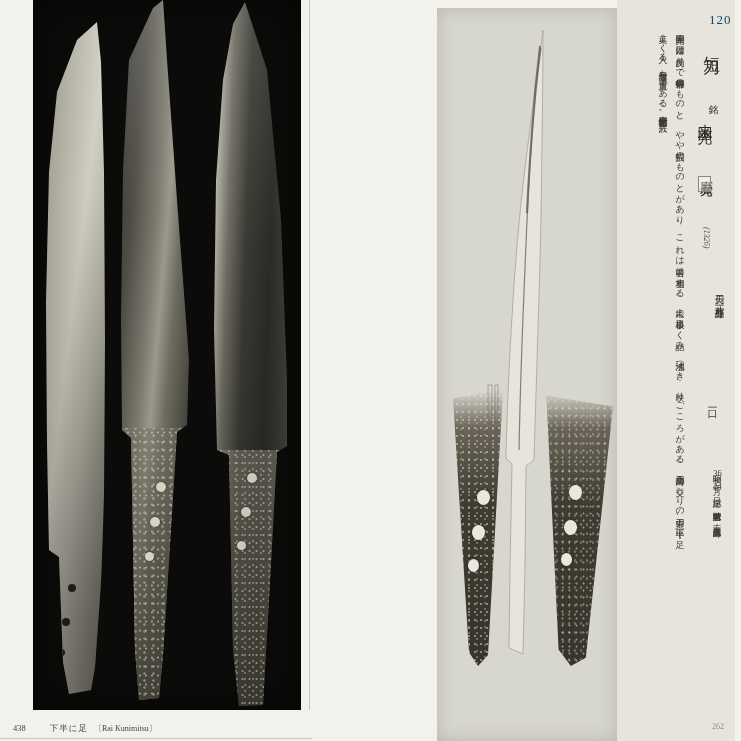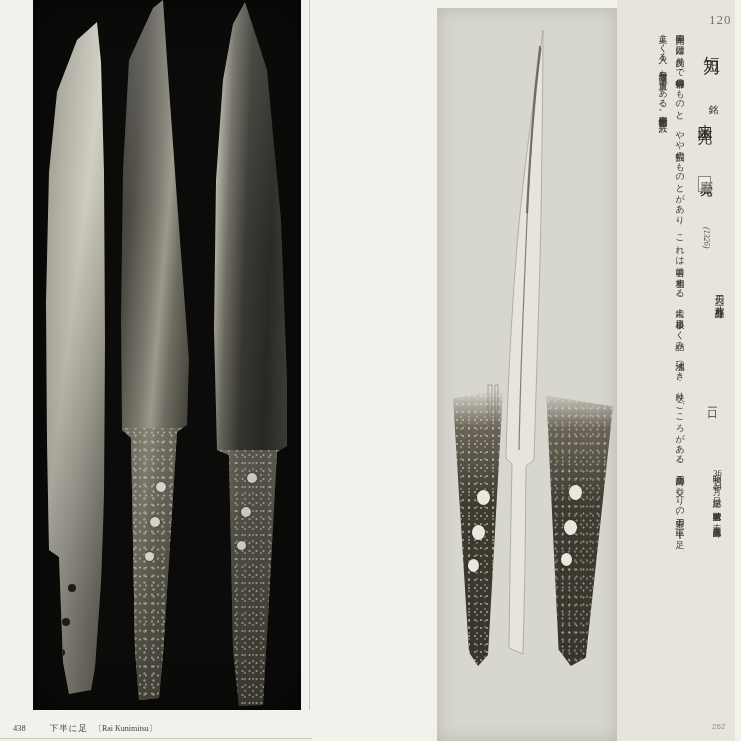--- a/index.html
+++ b/index.html
@@ -66,32 +66,32 @@
       radial-gradient(circle, rgba(228,225,211,.5) .8px, transparent 1.3px) 0 1px/7px 7px,
       radial-gradient(circle, rgba(214,210,195,.35) 1px, transparent 1.6px) 3px 4px/6px 9px,
       linear-gradient(to bottom, rgba(86,80,66,0) 0, rgba(86,80,66,.85) 14%, #3f3b31 42%, #37342b 100%);}
 
   
   .vtext{position:absolute;writing-mode:vertical-rl;text-orientation:mixed;color:#36342f;
          font-family:"Liberation Serif", serif;line-height:1;}
   .tcy{text-combine-upright:all;}
   .vgap{display:inline-block;width:1px;height:13px;}
   .cartouche{display:inline-block;width:11px;height:14px;border:1px solid #8a8880;margin-block-start:3px;background:rgba(255,255,255,.35);}
-  .catalog-no{position:absolute;left:709px;top:12px;font-size:13px;letter-spacing:1px;color:#737373;font-family:"Liberation Serif", serif;}
+  .catalog-no{position:absolute;left:709px;top:12px;font-size:13px;letter-spacing:1px;color:#0c4a6e;font-family:"Liberation Serif", serif;}
   .title-col{left:703px;top:42px;font-size:17px;letter-spacing:6px;color:#2b2925;}
   .mei-col{left:708px;top:96px;font-size:10px;color:#3a3834;}
   .sig1{left:697px;top:112px;font-size:15px;letter-spacing:3px;color:#2b2925;}
   .sig2{left:698px;top:170px;font-size:13px;letter-spacing:2px;color:#2b2925;}
   .year-col{left:702px;top:227px;font-size:8px;font-style:italic;color:#4a4843;}
   .desc1{left:675px;top:28px;height:690px;font-size:9px;letter-spacing:.25px;color:#3b3934;}
   .desc2{left:658px;top:28px;height:240px;font-size:9px;letter-spacing:-0.4px;color:#3b3934;}
   .measure-col{left:714px;top:287px;font-size:10px;letter-spacing:.5px;}
   .qty-col{left:707px;top:402px;font-size:10px;}
   .cert-col{left:713px;top:468px;font-size:8.5px;letter-spacing:.3px;color:#3d3b35;}
-  .pagenum-right{position:absolute;left:712px;top:722px;font-size:8px;color:#93907f;font-family:Liberation Sans, sans-serif;}
+  .pagenum-right{position:absolute;left:712px;top:722px;font-size:8px;color:#93907f;font-family:Liberation Serif, serif;}
   .footer-left{position:absolute;left:13px;top:723px;font-size:8.5px;color:#45433e;font-family:"Liberation Serif", serif;}
   .footer-left .cap{margin-left:24px;letter-spacing:1px;}
   .footer-left .romaji{margin-left:6px;font-size:8px;}
 </style>
 </head>
 <body>
 
 <div id="screen">
 
   <div class="plate">

